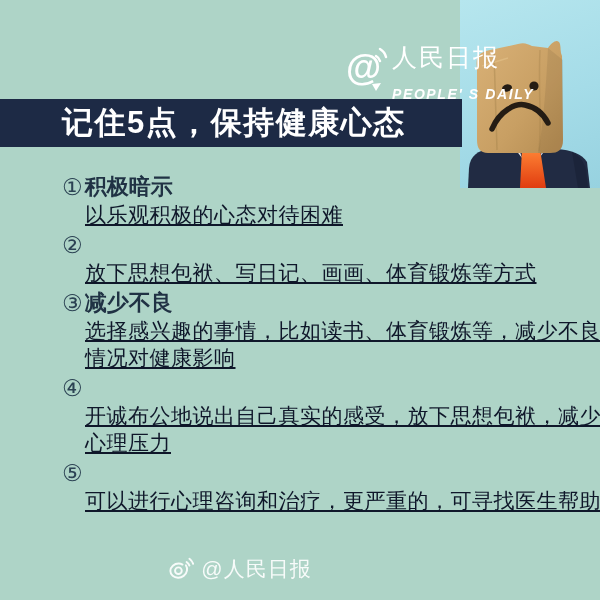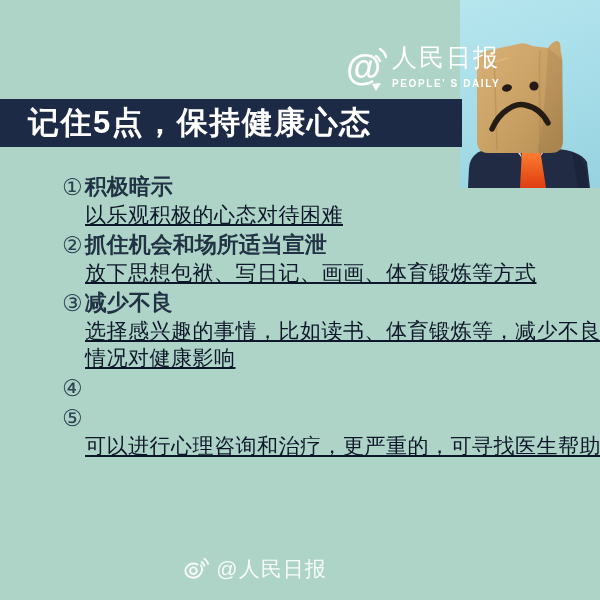--- a/index.html
+++ b/index.html
@@ -15,48 +15,48 @@
     background:linear-gradient(160deg,#b6e6ee 0%,#a5dce8 55%,#97d2e0 100%);
   }
 
   
   .logo{
     position:absolute;left:346px;top:44px;display:flex;align-items:flex-start;
     color:#ffffff;
   }
   .logo-text{margin-left:4px;}
   .logo-name{font-size:25px;font-weight:normal;letter-spacing:2px;line-height:26px;}
-  .logo-sub{font-size:10px;letter-spacing:1.6px;margin-top:8px;font-weight:bold;}
+  .logo-sub{font-size:14px;letter-spacing:1.6px;margin-top:16px;font-weight:bold;font-style:italic;}
 
   
   .banner{
     position:absolute;left:0;top:99px;width:462px;height:48px;
     background:#1d2a45;display:flex;align-items:center;
   }
   .banner-title{
-    margin-left:28px;font-size:31px;font-weight:bold;color:#ffffff;
+    margin-left:62px;font-size:31px;font-weight:bold;color:#ffffff;
     letter-spacing:1.5px;white-space:nowrap;
   }
 
   
   .content{position:absolute;left:62px;top:170px;width:520px;}
   .item-heading{
     display:flex;align-items:center;
     font-size:22px;line-height:26px;font-weight:bold;color:#203244;
     margin-top:4px;white-space:nowrap;
   }
   .num{font-weight:normal;font-size:23px;color:#2c4354;margin-right:2px;}
   .item-desc{
     font-size:21px;line-height:27px;color:#0f172a;
     margin:1px 0 3px;padding-left:23px;white-space:pre;letter-spacing:0.5px;text-decoration:underline;
   }
 
   
   .footer{
-    position:absolute;left:15px;top:555px;width:480px;
+    position:absolute;left:0;top:555px;width:480px;
     display:flex;justify-content:center;align-items:center;gap:7px;
     color:rgba(255,255,255,0.9);
   }
   .footer-handle{font-size:21px;letter-spacing:1px;}
 </style>
 </head>
 <body>
 
 <div class="stage">
 
@@ -120,38 +120,39 @@
       <div class="item-heading">
         <span class="num">①</span>
         <span>积极暗示</span>
       </div>
       <div class="item-desc">以乐观积极的心态对待困难</div>
     </div>
 
     <div>
       <div class="item-heading">
         <span class="num">②</span>
-        <span>抓住机会和场所适当宣泄</span>
       </div>
       <div class="item-desc">放下思想包袱、写日记、画画、体育锻炼等方式</div>
     </div>
 
     <div>
       <div class="item-heading">
         <span class="num">③</span>
         <span>减少不良</span>
       </div>
       <div class="item-desc">选择感兴趣的事情，比如读书、体育锻炼等，减少不良
 情况对健康影响</div>
     </div>
 
     <div>
       <div class="item-heading">
         <span class="num">④</span>
       </div>
+      <div class="item-desc">开诚布公地说出自己真实的感受，放下思想包袱，减少
+心理压力</div>
     </div>
 
     <div>
       <div class="item-heading">
         <span class="num">⑤</span>
       </div>
       <div class="item-desc">可以进行心理咨询和治疗，更严重的，可寻找医生帮助</div>
     </div>
 
   </div>

